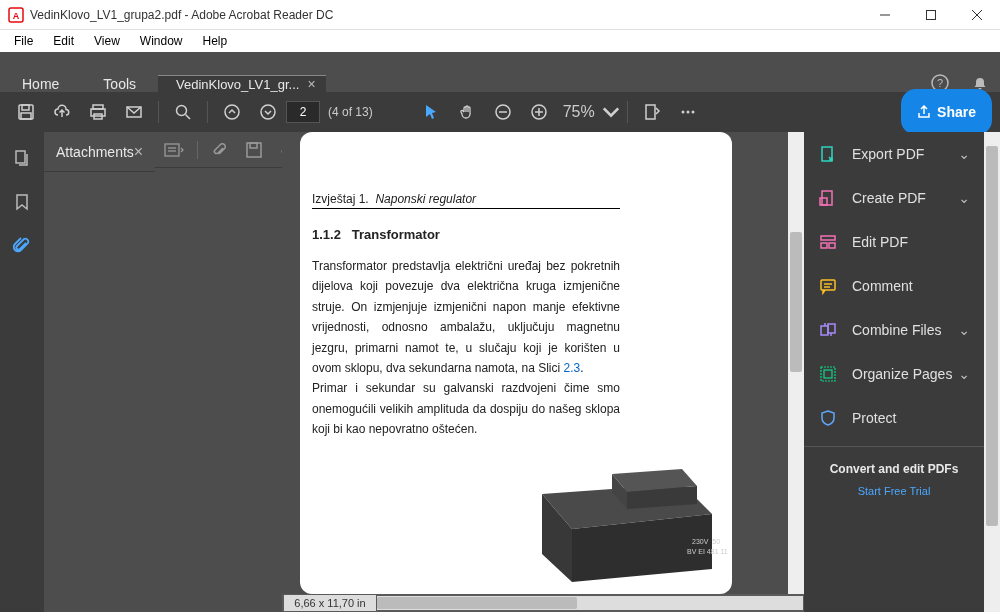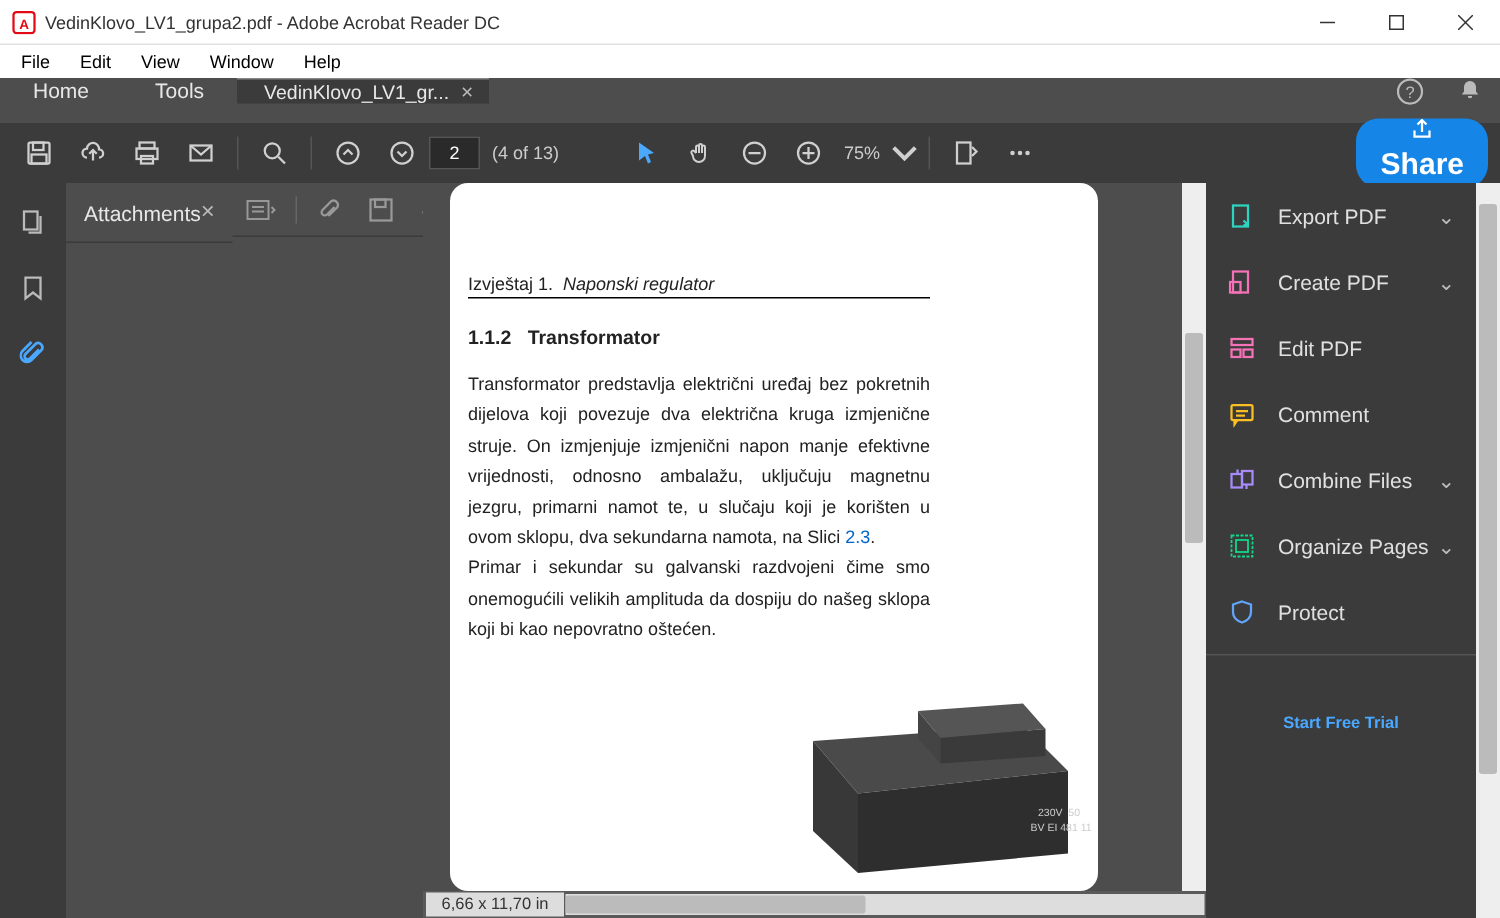--- a/index.html
+++ b/index.html
@@ -5,37 +5,37 @@
 * { margin: 0; padding: 0; box-sizing: border-box; font-family: "Segoe UI", Arial, sans-serif; }
 body { width: 1000px; height: 612px; overflow: hidden; background: #fff; display: flex; flex-direction: column; }
 .titlebar { height: 30px; display: flex; align-items: center; padding-left: 8px; background: #fff; border-bottom: 1px solid #e0e0e0; }
 .titlebar .icon { width: 16px; height: 16px; margin-right: 6px; display: flex; align-items: center; justify-content: center; }
 .titlebar .title { font-size: 12px; color: #333; flex: 1; }
 .winbtns { display: flex; }
 .winbtn { width: 46px; height: 30px; display: flex; align-items: center; justify-content: center; cursor: pointer; }
 .winbtn svg { width: 10px; height: 10px; }
 .menubar { height: 22px; display: flex; align-items: center; padding-left: 4px; background: #fff; font-size: 12px; }
 .menubar .mitem { padding: 2px 10px; cursor: pointer; }
-.navbar { height: 30px; background: #4d4d4d; display: flex; align-items: flex-start; }
+.navbar { height: 40px; background: #4d4d4d; display: flex; align-items: flex-end; }
 .navtab { padding: 0 22px; display: flex; align-items: center; color: #e8e8e8; font-size: 14px; cursor: pointer; }
 .doctab { background: #3b3b3b; border-top: 1px solid #888; padding: 0 10px 0 18px; display: flex; align-items: center; color: #e8e8e8; font-size: 13px; max-width: 170px; }
 .doctab .label { white-space: nowrap; overflow: hidden; text-overflow: ellipsis; }
 .doctab .close { margin-left: 8px; font-size: 14px; cursor: pointer; color: #bbb; }
 .navspacer { flex: 1; }
 .navicon { width: 40px; display: flex; align-items: center; justify-content: center; color: #bbb; cursor: pointer; }
 .signin { padding: 0 20px; display: flex; align-items: center; color: #fff; font-weight: 600; font-size: 16px; cursor: pointer; }
 .toolbar { height: 40px; background: #3b3b3b; display: flex; align-items: center; padding: 0 8px; }
 .tbbtn { width: 36px; height: 36px; display: flex; align-items: center; justify-content: center; color: #d0d0d0; cursor: pointer; }
 .tbbtn svg { width: 18px; height: 18px; }
 .tbsep { width: 1px; height: 22px; background: #555; margin: 0 6px; }
 .pageinput { width: 34px; height: 22px; background: #2a2a2a; color: #fff; border: 1px solid #555; text-align: center; font-size: 12px; }
 .pagecount { color: #ccc; font-size: 12px; margin-left: 8px; }
-.zoom { color: #ccc; font-size: 12px; margin: 0 6px; }
+.zoom { color: #ccc; font-size: 16px; margin: 0 6px; }
 .tbspacer { flex: 1; }
-.sharebtn { background: #1586e8; color: #fff; height: 46px; border-radius: 15px; padding: 0 16px; display: flex; align-items: center; font-size: 20px; font-weight: 600; cursor: pointer; gap: 6px; flex-direction: column; }
+.sharebtn { background: #1586e8; color: #fff; height: 46px; border-radius: 15px; padding: 0 16px; display: flex; align-items: center; font-size: 14px; font-weight: 600; cursor: pointer; gap: 6px; }
 .main { flex: 1; display: flex; min-height: 0; }
 .leftstrip { width: 44px; background: #3b3b3b; display: flex; flex-direction: column; align-items: center; padding-top: 14px; gap: 20px; }
 .leftstrip .lsicon { width: 24px; height: 24px; display: flex; align-items: center; justify-content: center; color: #bbb; cursor: pointer; }
 .leftstrip .lsicon.active { color: #4aa8ff; }
 .attachpanel { width: 238px; background: #4d4d4d; display: flex; flex-direction: row; }
 .attachheader { height: 40px; display: flex; align-items: center; padding: 0 12px; color: #e8e8e8; font-size: 14px; border-bottom: 1px solid #3b3b3b; }
 .attachheader .spacer { flex: 1; }
 .attachheader .close { cursor: pointer; color: #bbb; font-size: 16px; }
 .attachtools { height: 36px; display: flex; align-items: center; padding: 0 8px; gap: 10px; border-bottom: 1px solid #3b3b3b; }
 .attachtools .at { width: 24px; height: 24px; display: flex; align-items: center; justify-content: center; color: #999; cursor: pointer; }
@@ -61,21 +61,21 @@
 .docbottom .dims { flex: 0 0 92px; background: #ddd; color: #333; font-size: 11px; text-align: center; height: 16px; line-height: 16px; margin-left: 2px; }
 .docbottom .hscroll { flex: 1; height: 14px; background: #ddd; margin: 1px; position: relative; }
 .docbottom .hscroll .hthumb { position: absolute; top: 1px; bottom: 1px; left: 0; width: 200px; background: #bbb; border-radius: 2px; }
 .rightpanel { width: 180px; background: #3b3b3b; display: flex; flex-direction: column; }
 .rightscroll { width: 16px; background: #eee; }
 .rightscroll .thumb2 { margin: 14px 2px 0 2px; height: 380px; background: #bbb; border-radius: 2px; }
 .rtool { height: 44px; display: flex; align-items: center; padding: 0 14px; color: #e0e0e0; font-size: 14px; cursor: pointer; }
 .rtool .ricon { width: 20px; height: 20px; margin-right: 14px; display: flex; align-items: center; justify-content: center; }
 .rtool .chev { margin-left: auto; color: #bbb; }
 .rpromo { padding: 14px 16px 8px 16px; text-align: center; color: #e8e8e8; font-size: 12px; font-weight: 600; line-height: 1.4; border-top: 1px solid #555; margin-top: 6px; }
-.rpromo .trial { color: #4aa8ff; font-size: 11px; font-weight: bold; margin-top: 24px; cursor: pointer; }
+.rpromo .trial { color: #4aa8ff; font-size: 11px; font-weight: normal; margin-top: 6px; cursor: pointer; }
 </style>
 </head>
 <body>
 
 <div class="titlebar">
   <span class="icon">
     <svg viewBox="0 0 16 16">
         <rect x="1" y="1" width="14" height="14" rx="2" fill="#fff" stroke="#e30b13" stroke-width="1.5"></rect>
         <text x="8" y="12" text-anchor="middle" font-size="9" font-weight="bold" fill="#e30b13" font-family="Arial">A</text>
       </svg>
@@ -394,19 +394,20 @@
       </div>
     <div class="rtool">
         <span class="ricon">
           <svg width="18" height="18" viewBox="0 0 18 18" fill="none" stroke="#60a5fa" stroke-width="1.5">
             <path d="M9 2l6 2v5c0 4-3 6-6 7-3-1-6-3-6-7V4l6-2z"></path>
           </svg>
         </span>
         <span>Protect</span>
       </div>
     <div class="rpromo">
+      <div>Convert and edit PDFs</div>
       <div class="trial">Start Free Trial</div>
     </div>
   </div>
   <div class="rightscroll">
       <div class="thumb2"></div>
     </div>
 </div>
 
 </body></html>

